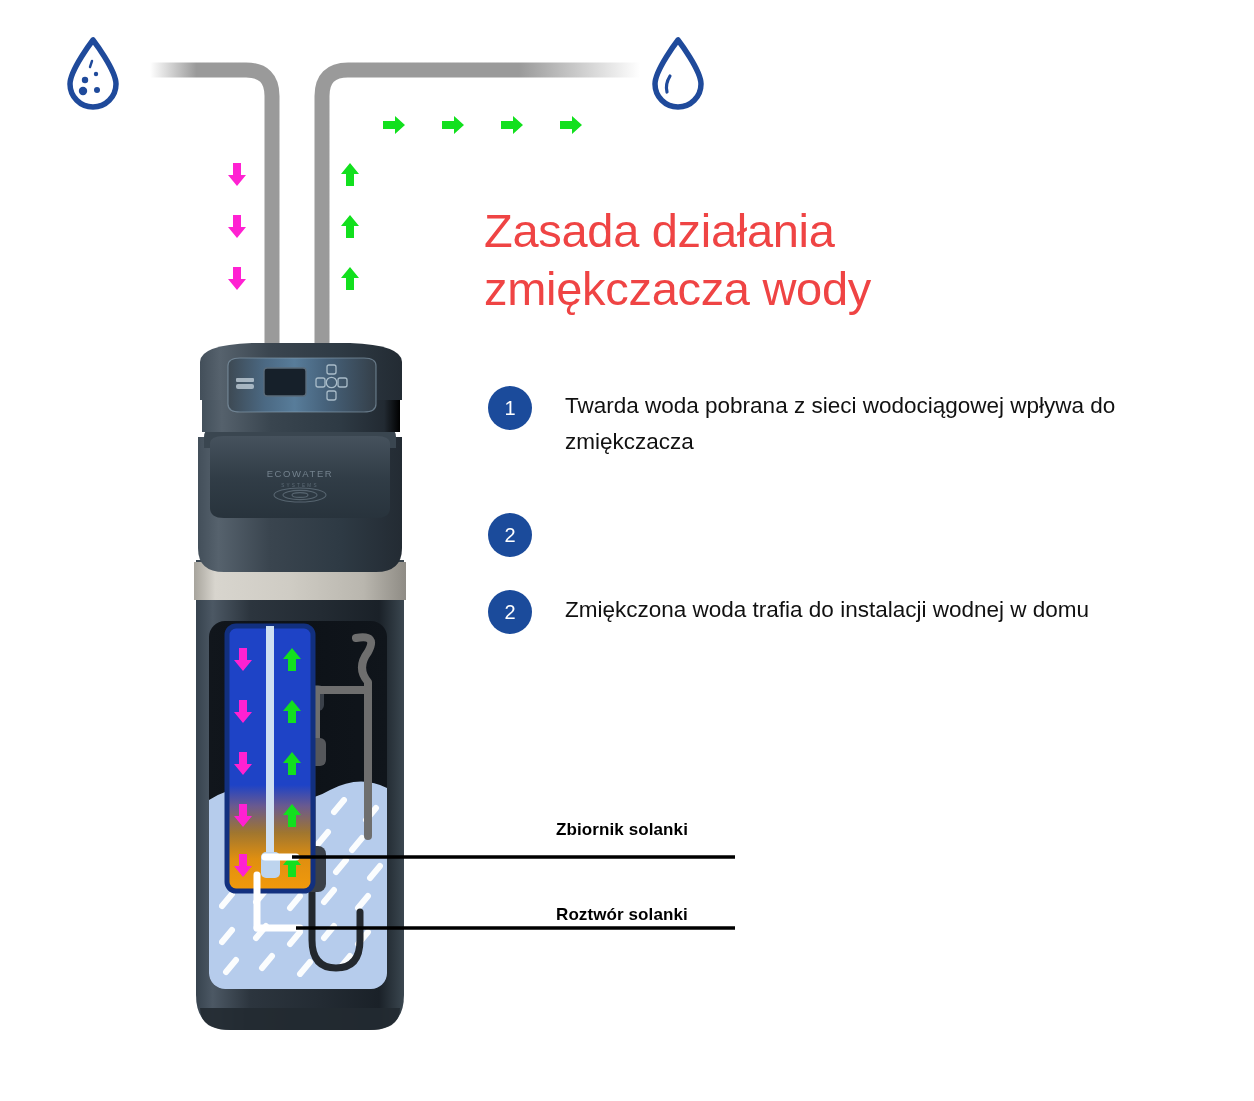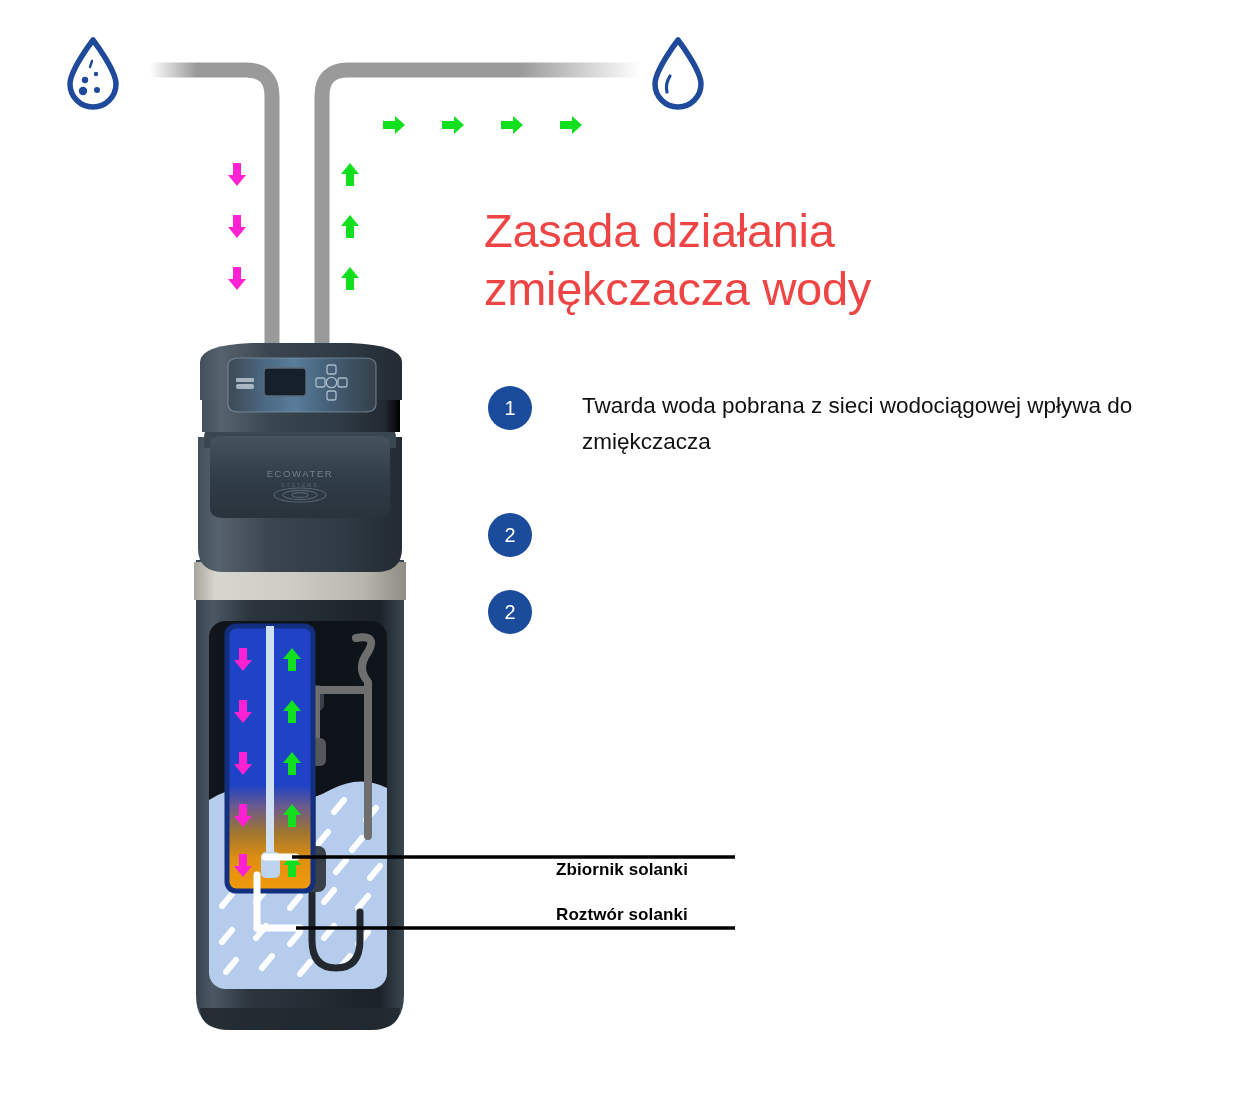--- a/index.html
+++ b/index.html
@@ -59,21 +59,20 @@
     font-weight: 400;
     margin-right: 33px;
   }
   .step-text {
     flex: 1 1 auto;
     font-size: 22.5px;
     line-height: 36px;
     color: #111111;
     padding-top: 2px;
     max-width: 610px;
-    margin-left: 17px;
   }
   .step.offset-badge .step-badge { margin-top: 20px; }
 
   
   .callout-label {
     font-size: 17px;
     font-weight: bold;
     color: #000000;
     letter-spacing: 0.1px;
   }
@@ -415,20 +414,21 @@
       <div class="step-badge">1</div>
       <div class="step-text">Twarda woda pobrana z sieci wodociągowej wpływa do zmiękczacza</div>
     </div>
 
     <div class="step offset-badge">
       <div class="step-badge">2</div>
     </div>
 
     <div class="step">
       <div class="step-badge">2</div>
+      <div class="step-text">Zmiękczona woda trafia do instalacji wodnej w domu</div>
     </div>
   </div>
 
-  <div class="abs callout-label" style="left:556px; top:820px;margin-top:40px;">Zbiornik solanki</div>
+  <div class="abs callout-label" style="left:556px; top:820px;">Zbiornik solanki</div>
 
   <div class="abs callout-label" style="left:556px; top:905px;">Roztwór solanki</div>
 
 </div>
 
 </body></html>

